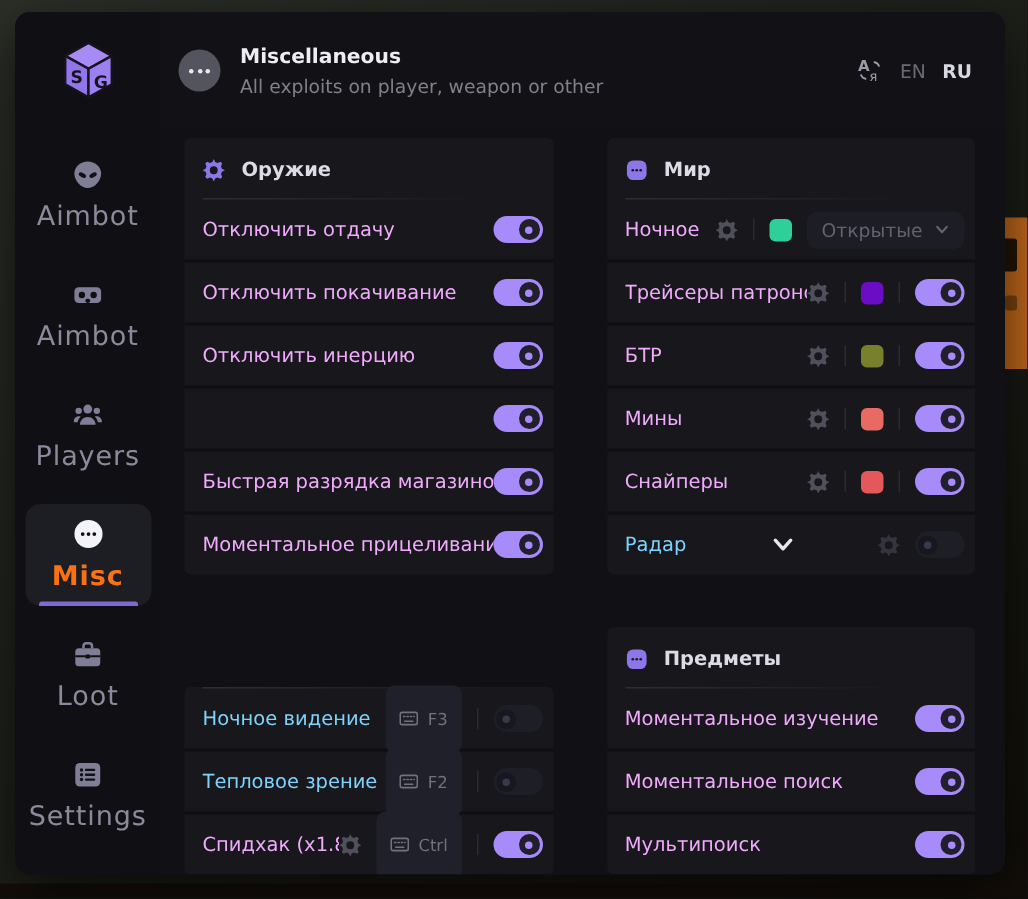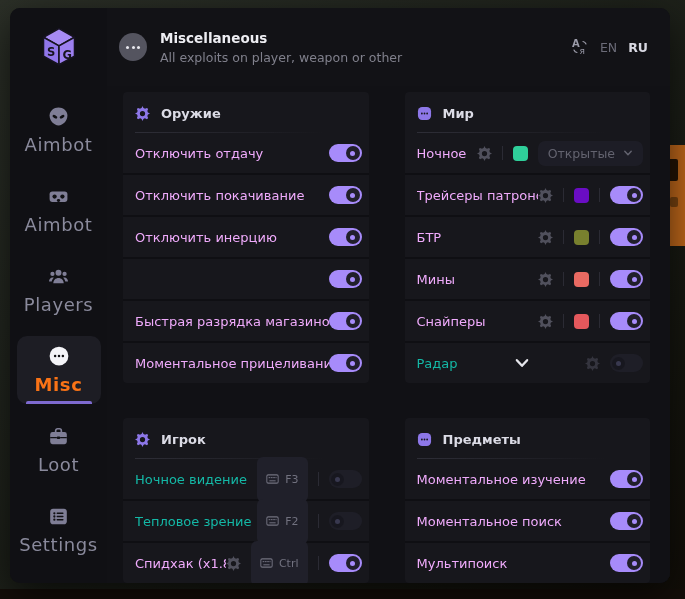--- a/index.html
+++ b/index.html
@@ -53,21 +53,21 @@
 
   .card { background:#17171c; border-radius:4px; }
   .card-head { display:flex; align-items:center; gap:11px; padding:14px 12px 11px; }
   .card-head .sec-icon { width:15px; height:15px; color:#8d77e8; flex:0 0 15px; }
   .sec-title { font-size:13px; font-weight:bold; color:#dcdce6; }
   .card-divider { height:1px; margin:0 46px 0 12px; background:linear-gradient(to right,#2e2e37,rgba(46,46,55,0)); }
 
   .row { height:40px; display:flex; align-items:center; padding:0 7px 0 12px; }
   .rows .row:not(:first-child) { border-top:2px solid #0f0f13; height:42px; }
   .row-label { font-size:13px; color:#f0abfc; white-space:nowrap; overflow:hidden; }
-  .row.dimmed .row-label { color:#14b8a6; }
+  .row.dimmed .row-label { color:#7dd3fc; }
   .controls { margin-left:auto; display:flex; align-items:center; gap:10px; }
   .gear { width:15px; height:15px; color:#50505c; cursor:pointer; flex:0 0 15px; }
   .row.dimmed .gear { color:#34343e; }
   .vdiv { width:1px; height:14px; background:#2b2b34; }
   .swatch { width:15px; height:15px; border-radius:4px; cursor:pointer; }
 
   .toggle { width:33px; height:18px; border-radius:9px; position:relative; cursor:pointer; flex:0 0 33px; }
   .toggle.on { background:#a78bfa; }
   .toggle.on .knob { position:absolute; right:2px; top:2px; width:14px; height:14px; border-radius:50%; background:#211f2b; }
   .toggle.on .knob::after { content:''; position:absolute; left:4.5px; top:4.5px; width:5px; height:5px; border-radius:50%; background:#a78bfa; }
@@ -303,26 +303,20 @@
                 <span class="controls">
                     <span class="toggle on">
                       <span class="knob"></span>
                     </span>
                   </span>
               </div>
             </div>
           </section>
 
           <section class="card">
-            <div class="card-head">
-              <span class="sec-icon"><svg width="15" height="15">
-                    <use href="#i-gear"></use>
-                  </svg></span>
-              <span class="sec-title">Игрок</span>
-            </div>
             <div class="card-divider"></div>
             <div class="rows">
               <div class="row dimmed">
                 <span class="row-label">Ночное видение</span>
                 <span class="controls">
                   <span class="keybadge">
                       <svg viewBox="0 0 14 11">
                         <use href="#i-keyboard"></use>
                       </svg>
                       <span>F3</span>

